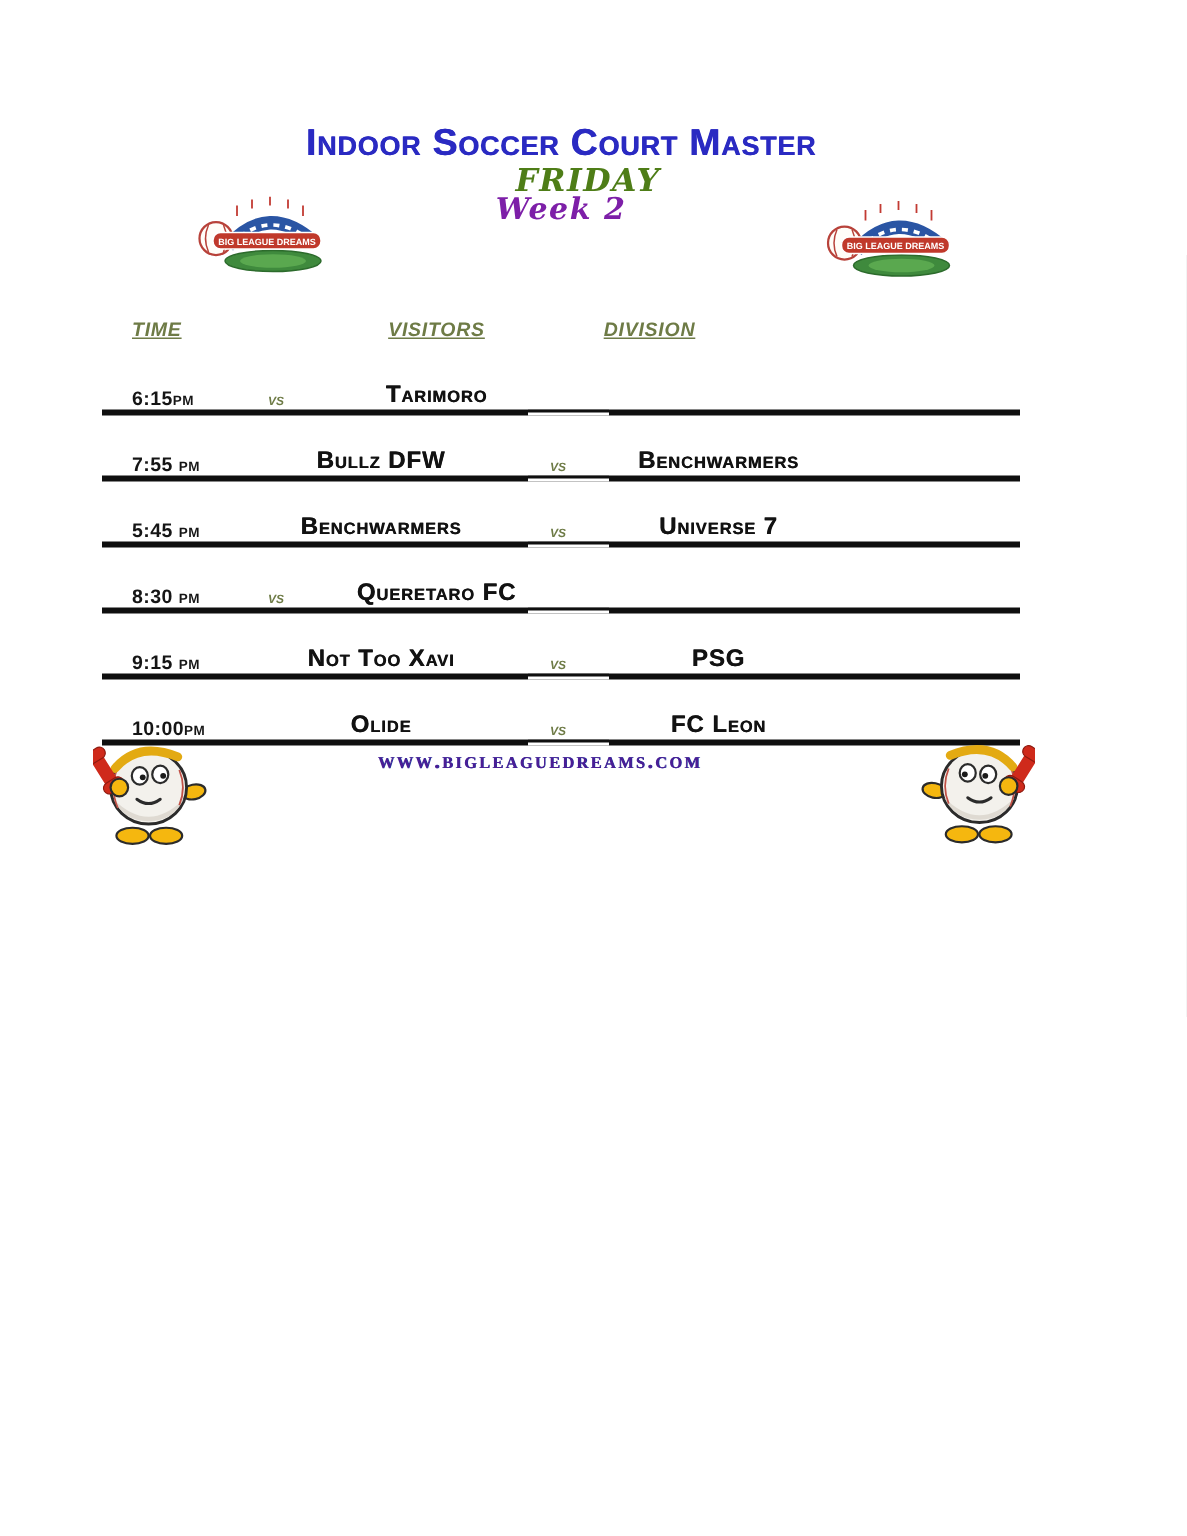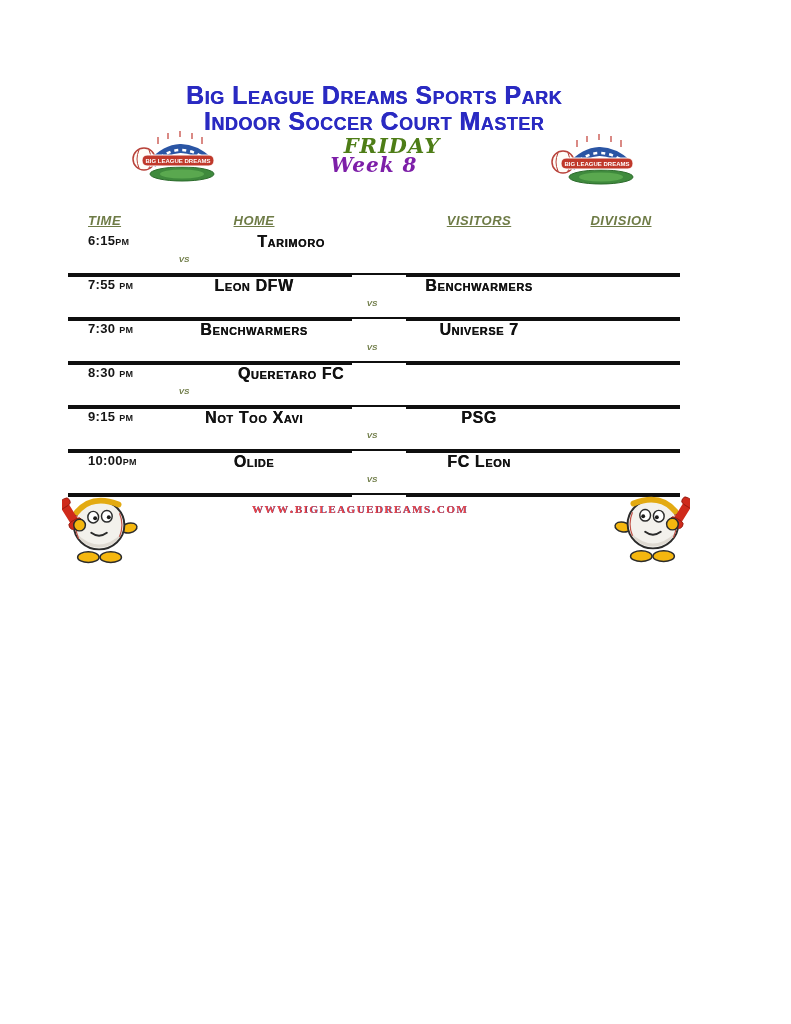--- a/index.html
+++ b/index.html
@@ -31,21 +31,21 @@
   .logo-left  { left:132px; top:131px; }
   .logo-right { left:551px; top:134px; }
 
   
   .schedule { position:absolute; left:68px; top:207px; width:612px; }
   .thead { display:flex; height:26px; align-items:center; }
   .th {
     font-size:13px; font-weight:bold; font-style:italic;
     color:#6e7b46; text-decoration:underline; letter-spacing:0.5px;
   }
-  .row { position:relative; display:flex; height:44px; align-items:flex-start;
+  .row { position:relative; display:flex; height:44px; align-items:flex-end;
          border-bottom:4px solid #0f0f0f; }
   .c-time     { width:92px;  padding-left:20px; text-align:left; }
   .c-home     { width:188px; text-align:center; }
   .c-vs       { width:48px;  text-align:center;margin-top:18px; }
   .c-visitors { width:166px; text-align:center; }
   .c-division { width:118px; text-align:center; }
 
   .t-time {
     font-variant:small-caps; font-weight:bold; font-size:13px; letter-spacing:0.3px;
     color:#151515;
@@ -61,21 +61,21 @@
   
   .notch {
     position:absolute; left:284px; bottom:-4px; width:54px; height:4px;
     background:#ffffff; border-top:2.5px solid #0f0f0f;
   }
 
   
   .website {
     position:absolute; left:68px; top:500px; width:584px; text-align:center;
     font-family:"Liberation Serif", serif; font-variant:small-caps; font-weight:bold;
-    font-size:15px; letter-spacing:1.5px; color:#ef4444;
+    font-size:15px; letter-spacing:1.5px; color:#4c1d95;
     text-shadow:0.4px 0 0 #1b3a9e;
   }
   .mascot { position:absolute; width:78px; height:76px; }
   .mascot-left  { left:62px;  top:488px; }
   .mascot-right { left:612px; top:487px; transform:scaleX(-1); }
 
   svg text { font-family:"Liberation Sans", sans-serif; }
   .defs-holder { position:absolute; width:0; height:0; overflow:hidden; }
 </style>
 </head>
@@ -142,54 +142,52 @@
 <div class="doc">
 
   <svg class="logo logo-left">
     <use href="#sym-logo"></use>
   </svg>
   <svg class="logo logo-right">
     <use href="#sym-logo"></use>
   </svg>
 
   <div class="title-block">
-    <div class="title-line">Big League Dreams Sports Park</div>
     <div class="title-line">Indoor Soccer Court Master</div>
     <div class="day-label">FRIDAY</div>
-    <div class="week-label">Week 8</div>
+    <div class="week-label">Week 2</div>
   </div>
 
   <div class="schedule">
     <div class="thead">
       <div class="c-time"><span class="th">TIME</span></div>
-      <div class="c-home"><span class="th">HOME</span></div>
       <div class="c-vs"></div>
       <div class="c-visitors"><span class="th">VISITORS</span></div>
       <div class="c-division"><span class="th">DIVISION</span></div>
     </div>
 
     <div class="row">
       <div class="c-time t-time">6:15pm</div>
       <div class="c-vs t-vs">vs</div>
       <div class="c-visitors t-team">Tarimoro</div>
       <div class="c-division t-team"></div>
       <span class="notch"></span>
     </div>
 
     <div class="row">
       <div class="c-time t-time">7:55 pm</div>
-      <div class="c-home t-team">Leon DFW</div>
+      <div class="c-home t-team">Bullz DFW</div>
       <div class="c-vs t-vs">vs</div>
       <div class="c-visitors t-team">Benchwarmers</div>
       <div class="c-division t-team"></div>
       <span class="notch"></span>
     </div>
 
     <div class="row">
-      <div class="c-time t-time">7:30 pm</div>
+      <div class="c-time t-time">5:45 pm</div>
       <div class="c-home t-team">Benchwarmers</div>
       <div class="c-vs t-vs">vs</div>
       <div class="c-visitors t-team">Universe 7</div>
       <div class="c-division t-team"></div>
       <span class="notch"></span>
     </div>
 
     <div class="row">
       <div class="c-time t-time">8:30 pm</div>
       <div class="c-vs t-vs">vs</div>

